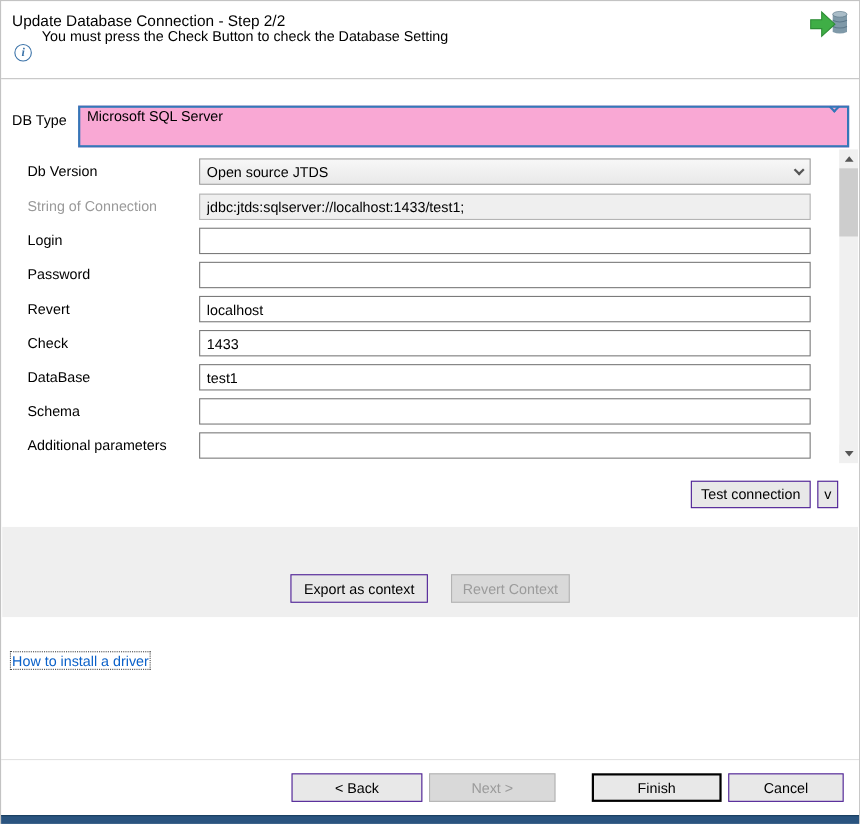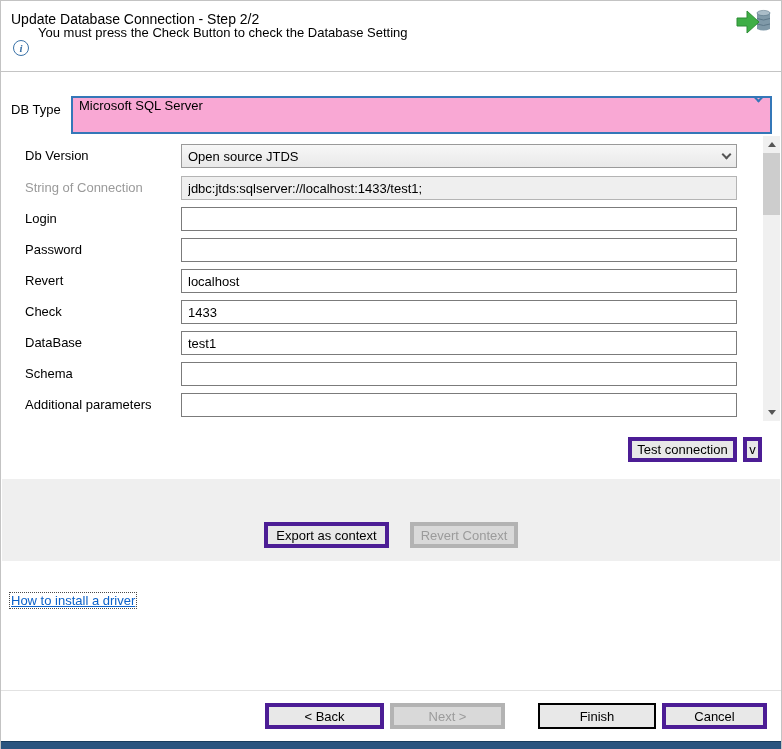--- a/index.html
+++ b/index.html
@@ -21,28 +21,28 @@
   .combo-box{display:flex;align-items:center;background:linear-gradient(#f7f7f7,#e9e9e9);border:1px solid #9a9a9a;cursor:default}
   .field.gray-bg{background:#efefef;border-color:#b4b4b4}
   input.field{outline:none}
   .scrollbar{position:absolute;left:762px;top:135px;width:17px;height:285px;background:#f0f0f0}
   .sb-btn{position:absolute;left:0;width:17px;height:17px;background:#f0f0f0}
   .sb-up{top:0}
   .sb-down{bottom:0}
   .tri-up{width:0;height:0;border-left:4px solid transparent;border-right:4px solid transparent;border-bottom:5px solid #565656;margin:6px auto 0}
   .tri-down{width:0;height:0;border-left:4px solid transparent;border-right:4px solid transparent;border-top:5px solid #565656;margin:6px auto 0}
   .sb-thumb{position:absolute;left:0;top:17px;width:17px;height:62px;background:#cdcdcd}
-  .btn{position:absolute;height:25px;background:#e8e8e8;border:4px solid #4c1d95;font:13px "Liberation Sans","DejaVu Sans",sans-serif;color:#000;text-align:center;padding:0;cursor:default}
+  .btn{position:absolute;height:25px;background:#e8e8e8;border:1px solid #4c1d95;font:13px "Liberation Sans","DejaVu Sans",sans-serif;color:#000;text-align:center;padding:0;cursor:default}
   .btn.disabled{background:#d9d9d9;border-color:#b3b3b3;color:#9b9b9b}
   .test-btn{left:627px;top:436px;width:109px}
   .test-more-btn{left:742px;top:436px;width:19px}
   .gray-band{position:absolute;left:1px;right:1px;top:478px;height:82px;background:#efefef}
   .export-btn{left:263px;top:521px;width:125px;height:26px}
   .revert-btn{left:409px;top:521px;width:108px;height:26px}
-  .driver-link{position:absolute;left:9px;top:592px;color:#0b61c9;text-decoration:underline;outline:1px dotted #4a4a4a;padding:0 1px;cursor:pointer}
+  .driver-link{position:absolute;left:9px;top:592px;color:#0b61c9;outline:1px dotted #4a4a4a;padding:0 1px;cursor:pointer}
   .bottom-sep{position:absolute;left:0;right:0;top:689px;height:1px;background:#e2e2e2}
   .back-btn{left:264px;top:702px;width:119px;height:26px}
   .next-btn{left:389px;top:702px;width:115px;height:26px}
   .finish-btn{left:537px;top:702px;width:118px;height:26px;border:2px solid #000000}
   .cancel-btn{left:661px;top:702px;width:105px;height:26px}
   .bottom-frame{position:absolute;left:0;right:0;bottom:0;height:8px;background:#2a547f;border-top:1px solid #183c5e}
 </style>
 </head>
 <body>
 

